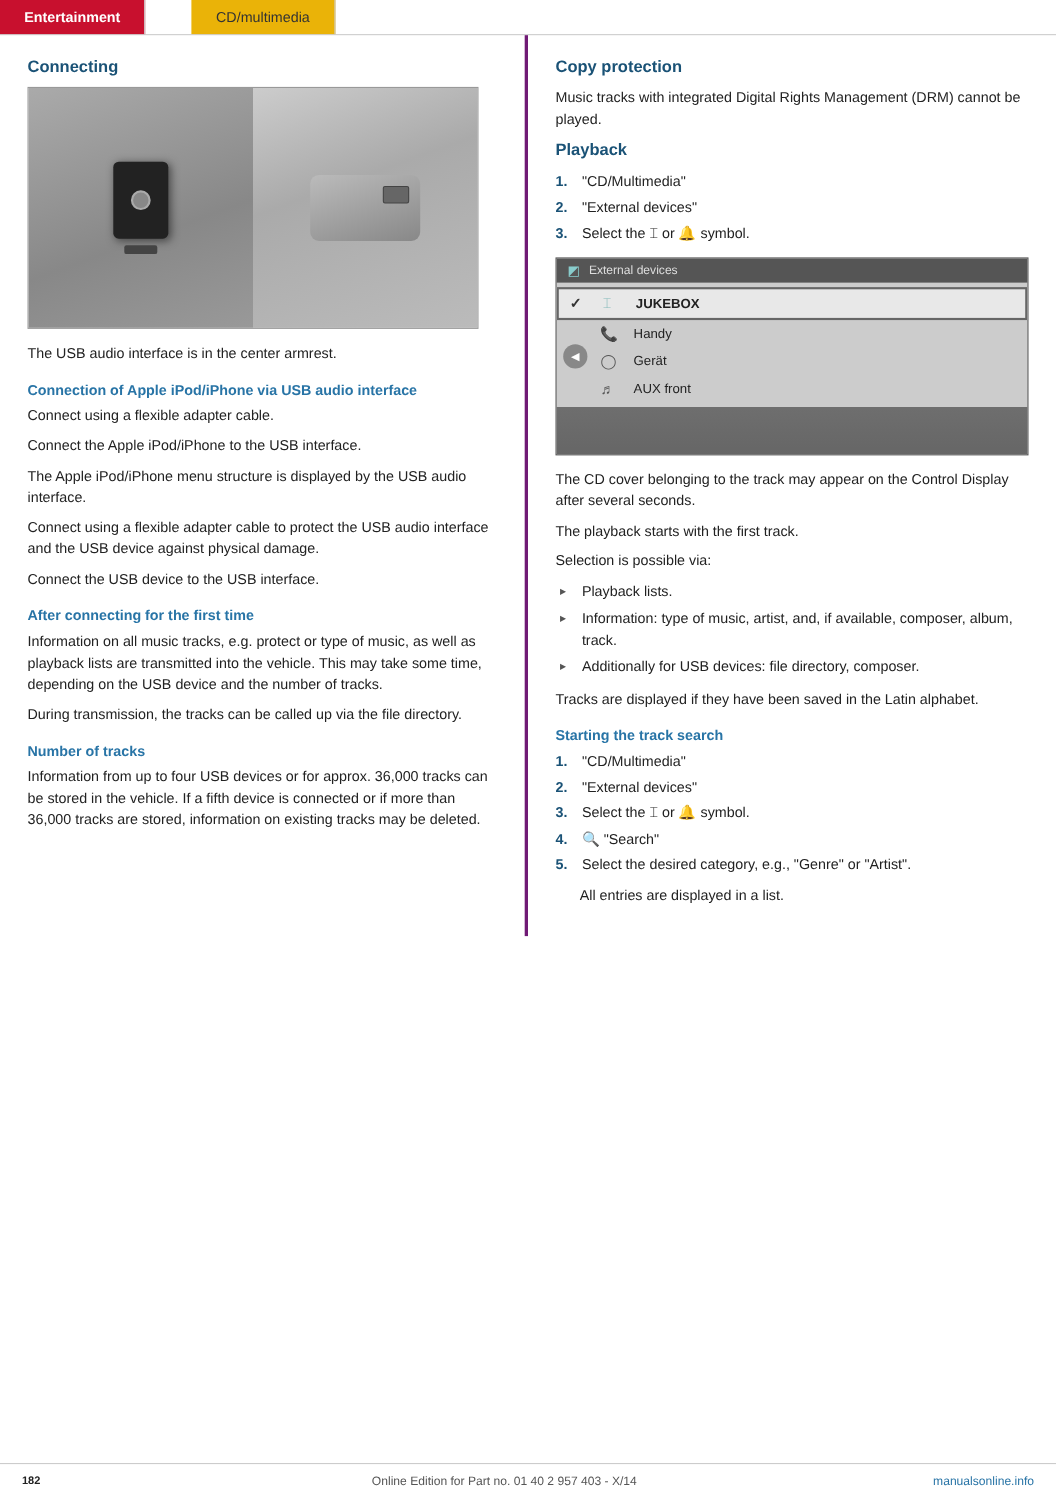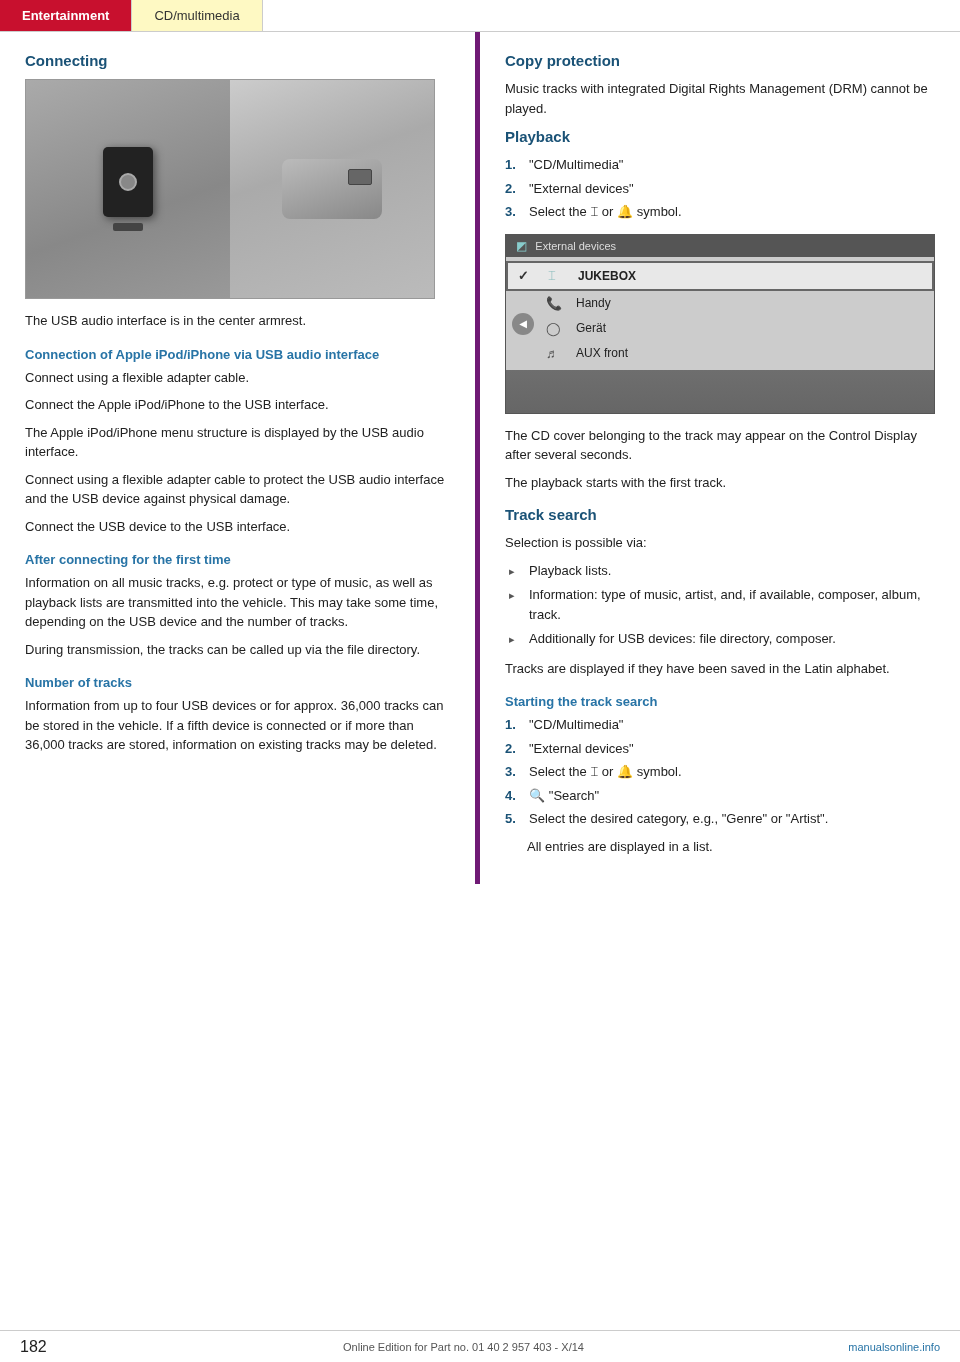--- a/index.html
+++ b/index.html
@@ -11,48 +11,49 @@
       width: 960px;
       min-height: 1362px;
       position: relative;
     }
 
     
     .header-tabs {
       display: flex;
       border-bottom: 1px solid #ccc;
       background: #fff;
+      gap: 42px;
     }
     .tab {
       padding: 8px 22px;
       font-size: 13px;
       cursor: pointer;
       border-right: 1px solid #ccc;
     }
     .tab.active {
       background: #c8102e;
       color: #fff;
       font-weight: bold;
     }
     .tab.inactive {
-      background: #fef9c3;
+      background: #eab308;
       color: #333;
     }
 
     
     .content {
       display: flex;
       padding: 0;
     }
 
     
     .left-col {
       width: 512px;
       padding: 20px 25px;
-      border-right: 5px solid #701a75;
+      border-right: 3px solid #701a75;
     }
 
     
     .right-col {
       width: 500px;
       padding: 20px 25px;
     }
 
     .section-title {
       color: #1a5276;
@@ -247,22 +248,22 @@
       right: 0;
       height: 32px;
       display: flex;
       align-items: center;
       justify-content: space-between;
       padding: 0 20px;
       border-top: 1px solid #ccc;
     }
 
     .footer-left {
-      font-size: 16px;
-      font-weight: normal;
+      font-size: 10px;
+      font-weight: bold;
       color: #222;
     }
 
     .footer-center {
       font-size: 11px;
       color: #555;
       margin-left: 32px;
     }
 
     .footer-right {
@@ -377,21 +378,20 @@
           <span class="row-label">AUX front</span>
         </div>
       </div>
 
       <div class="nav-arrow-left">◀</div>
     </div>
 
     <p>The CD cover belonging to the track may appear on the Control Display after several seconds.</p>
     <p>The playback starts with the first track.</p>
 
-    <div class="section-title" style="margin-top:14px;">Track search</div>
     <p>Selection is possible via:</p>
 
     <ul class="bullet-list">
       <li>
         <span class="bullet-arrow">▸</span>
         <span>Playback lists.</span>
       </li>
       <li>
         <span class="bullet-arrow">▸</span>
         <span>Information: type of music, artist, and, if available, composer, album, track.</span>

